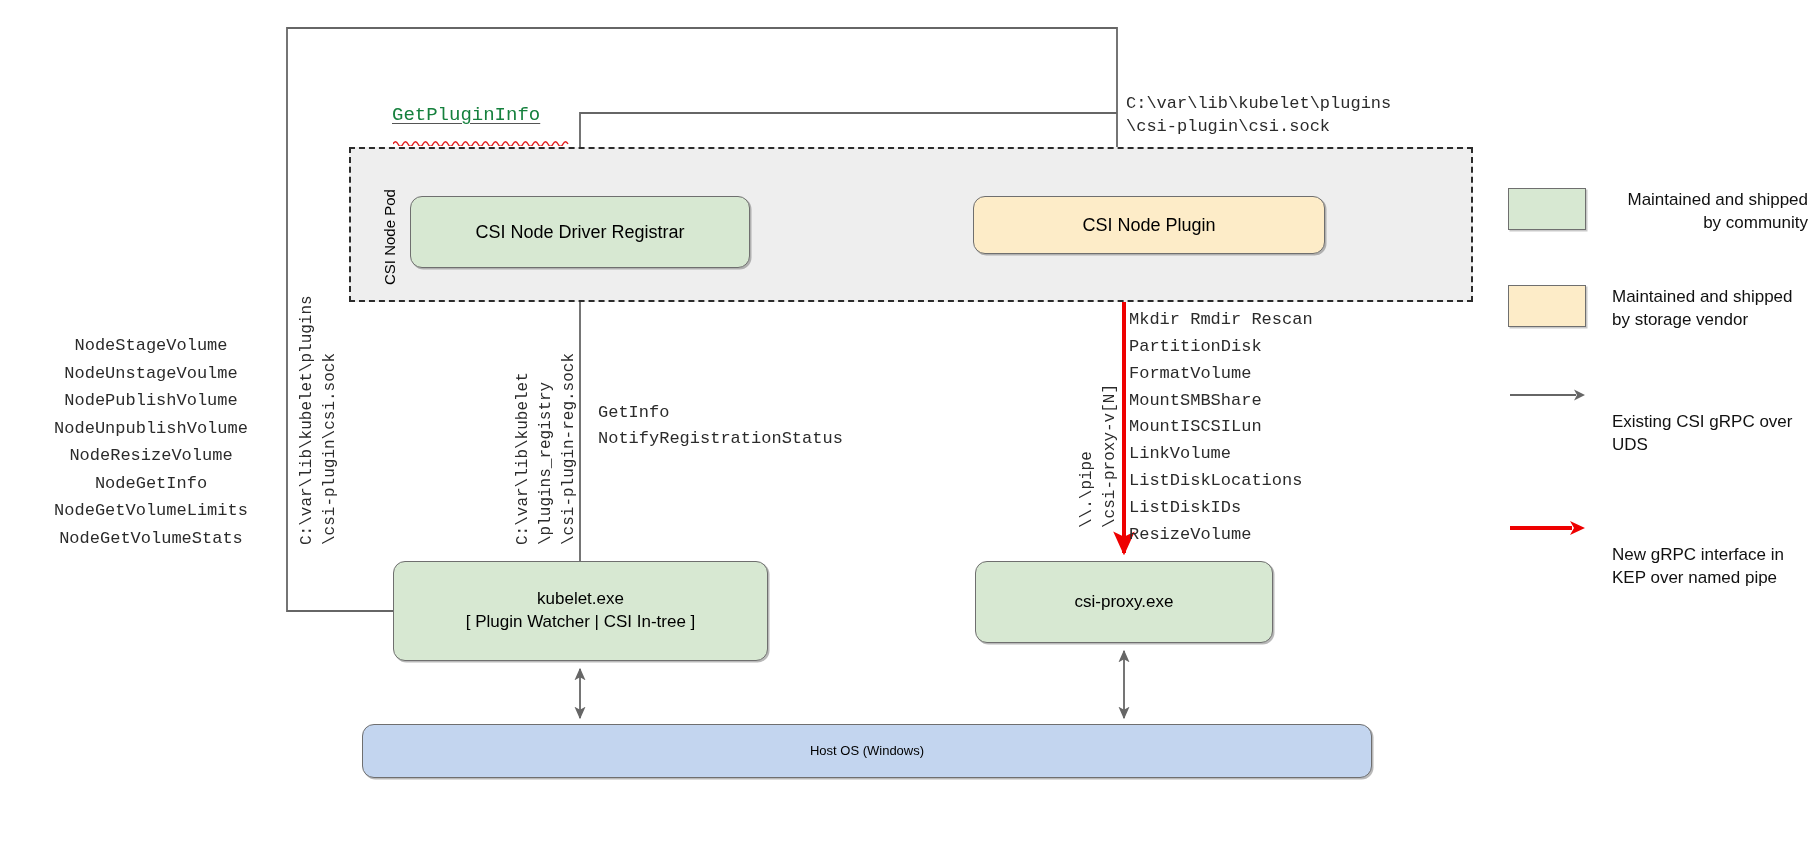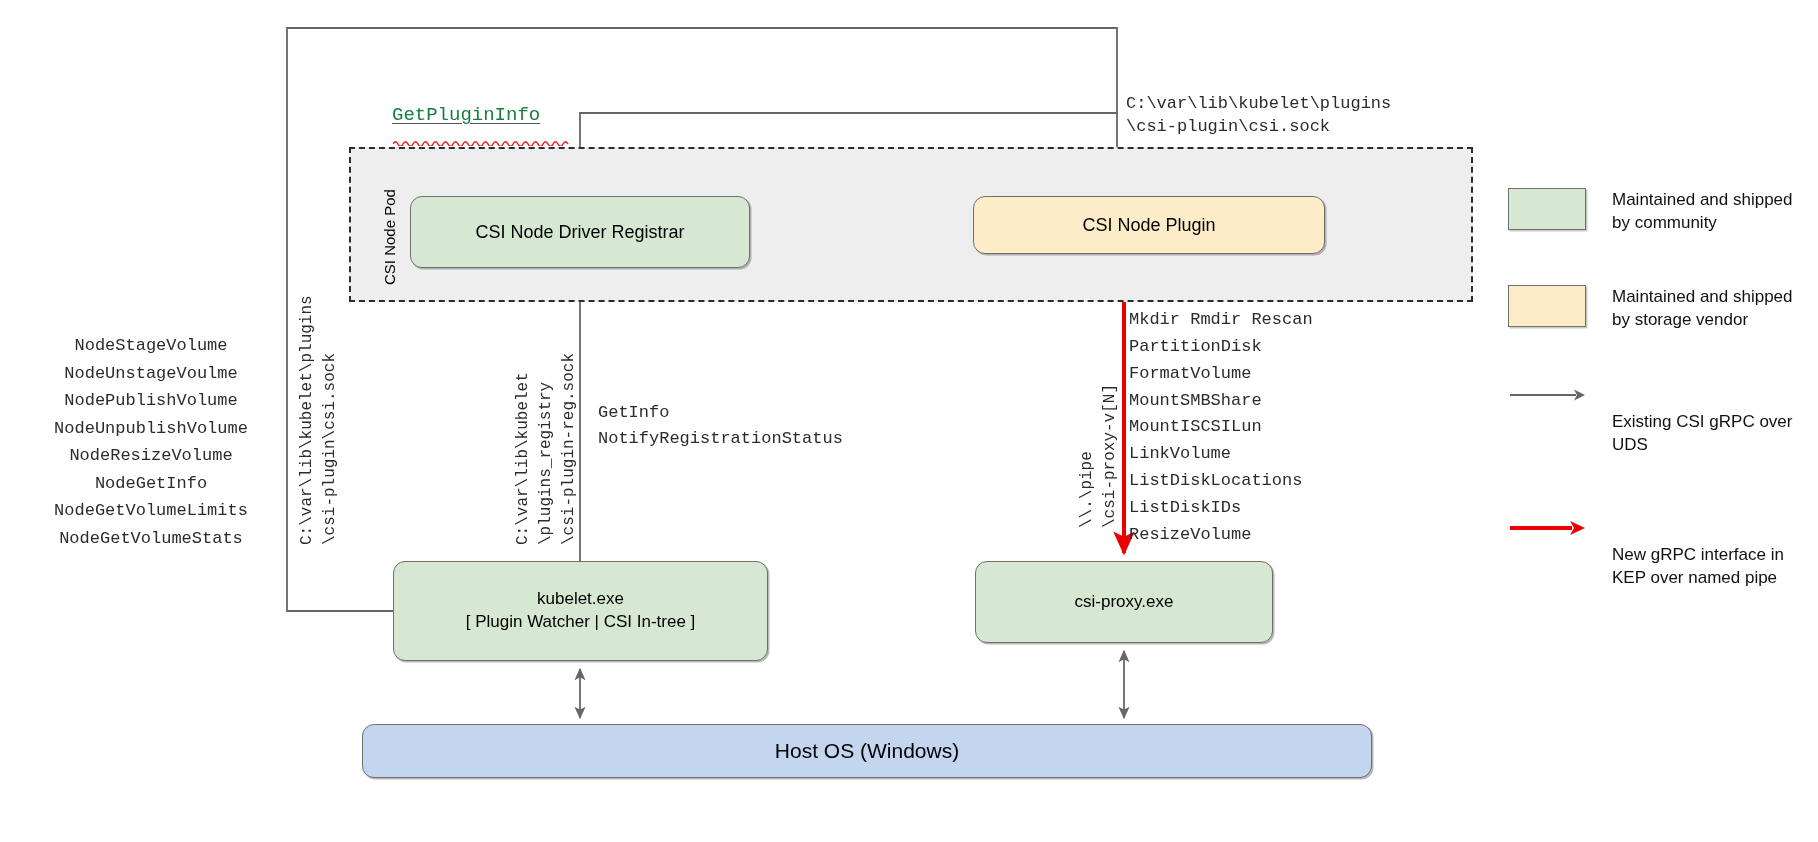--- a/index.html
+++ b/index.html
@@ -24,21 +24,21 @@
     box-shadow:1.5px 1.5px 0 rgba(100,100,100,.45);
   }
   .green{background:#d7e8d2;}
   .amber{background:#fdecc8;margin-left:28px;}
   .blue {background:#c3d5ef;}
 
   #box-registrar{left:410px; top:196px; width:340px; height:72px; font-size:18px;}
   #box-nodeplugin{left:945px; top:196px; width:352px; height:58px; font-size:18px;}
   #box-kubelet{left:393px; top:561px; width:375px; height:100px; font-size:17px;}
   #box-csiproxy{left:975px; top:561px; width:298px; height:82px; font-size:17px;}
-  #box-hostos{left:362px; top:724px; width:1010px; height:54px; font-size:21px;}
+  #box-hostos{left:362px; top:724px; width:1010px; height:54px; font-size:13px;}
 
   
   #wires{position:absolute;left:0;top:0;width:1818px;height:842px;pointer-events:none;}
 
   
   .lbl{white-space:pre; font-size:17px; line-height:1.38; color:#2b2b2b;}
 
   #lbl-getplugininfo{
     left:392px; top:104px; font-size:19px; color:#15803d;
     text-decoration:underline; text-decoration-color:#555; text-underline-offset:3px;
@@ -63,21 +63,21 @@
   .leg-swatch{
     width:78px; height:42px; box-sizing:border-box;
     border:1.6px solid #6f6f6f; flex:0 0 78px; margin-right:26px;
     box-shadow:1.5px 1.5px 0 rgba(100,100,100,.35);
   }
   .leg-arrowbox{width:78px;height:42px;flex:0 0 78px;margin-right:26px;
                 display:flex;align-items:center;justify-content:center;}
   .leg-text{font-size:17px; line-height:1.35; color:#111; padding-top:1px;}
   #leg-row-arrow1{margin-bottom:50px;}
   #leg-row-arrow1 .leg-text, #leg-row-arrow2 .leg-text{padding-top:0;margin-top:37px;}
-  #legend .leg-row:nth-child(1){margin-bottom:50px;}
+  #legend .leg-row:nth-child(1){margin-bottom:50px;text-align:right;}
 </style>
 </head>
 <body>
 
 <div id="stage">
 
   <svg id="wires" viewBox="0 0 1818 842" width="1818" height="842">
     <defs>
       <marker id="arrGray" viewBox="0 0 10 10" refX="9" refY="5" markerWidth="7" markerHeight="7" orient="auto-start-reverse">
         <path d="M0,0.6 L10,5 L0,9.4 L2.4,5 Z" fill="#666666"></path>

